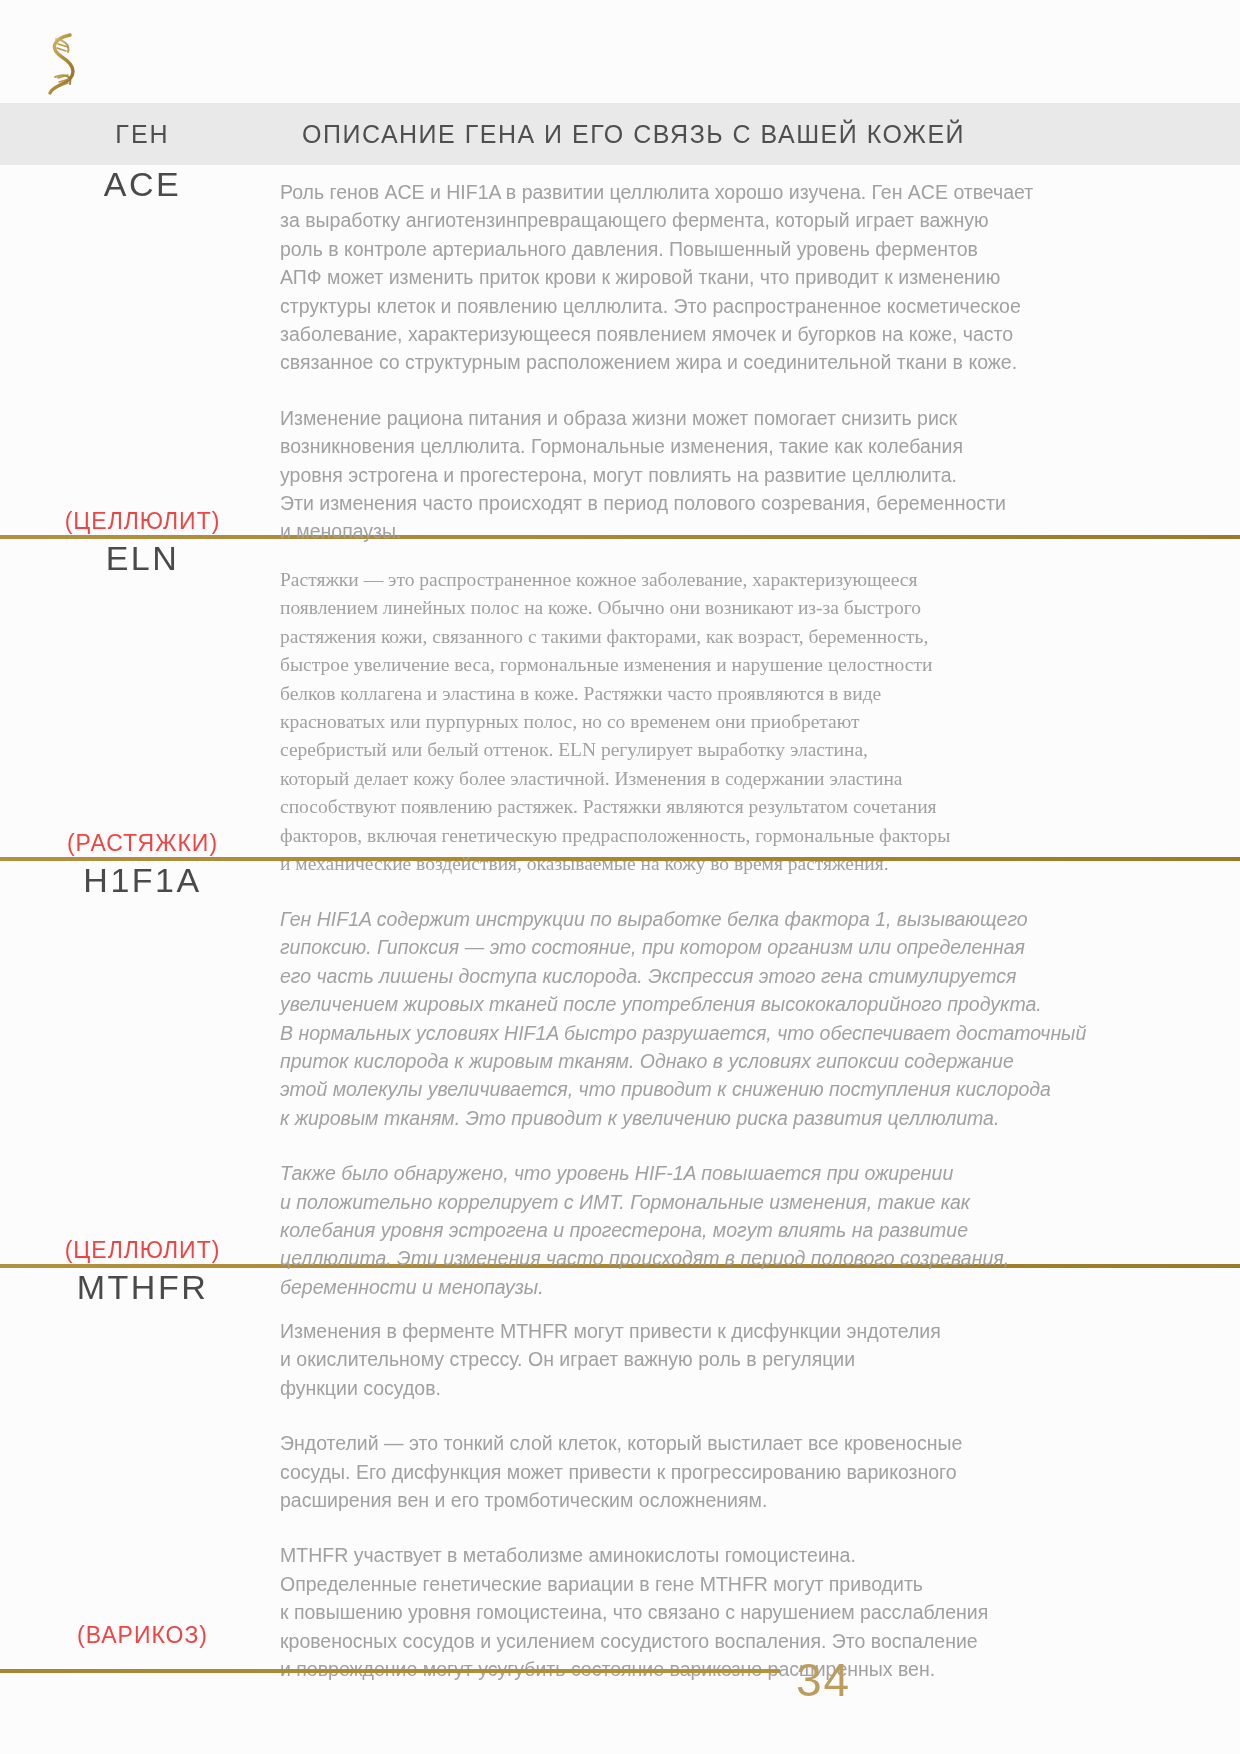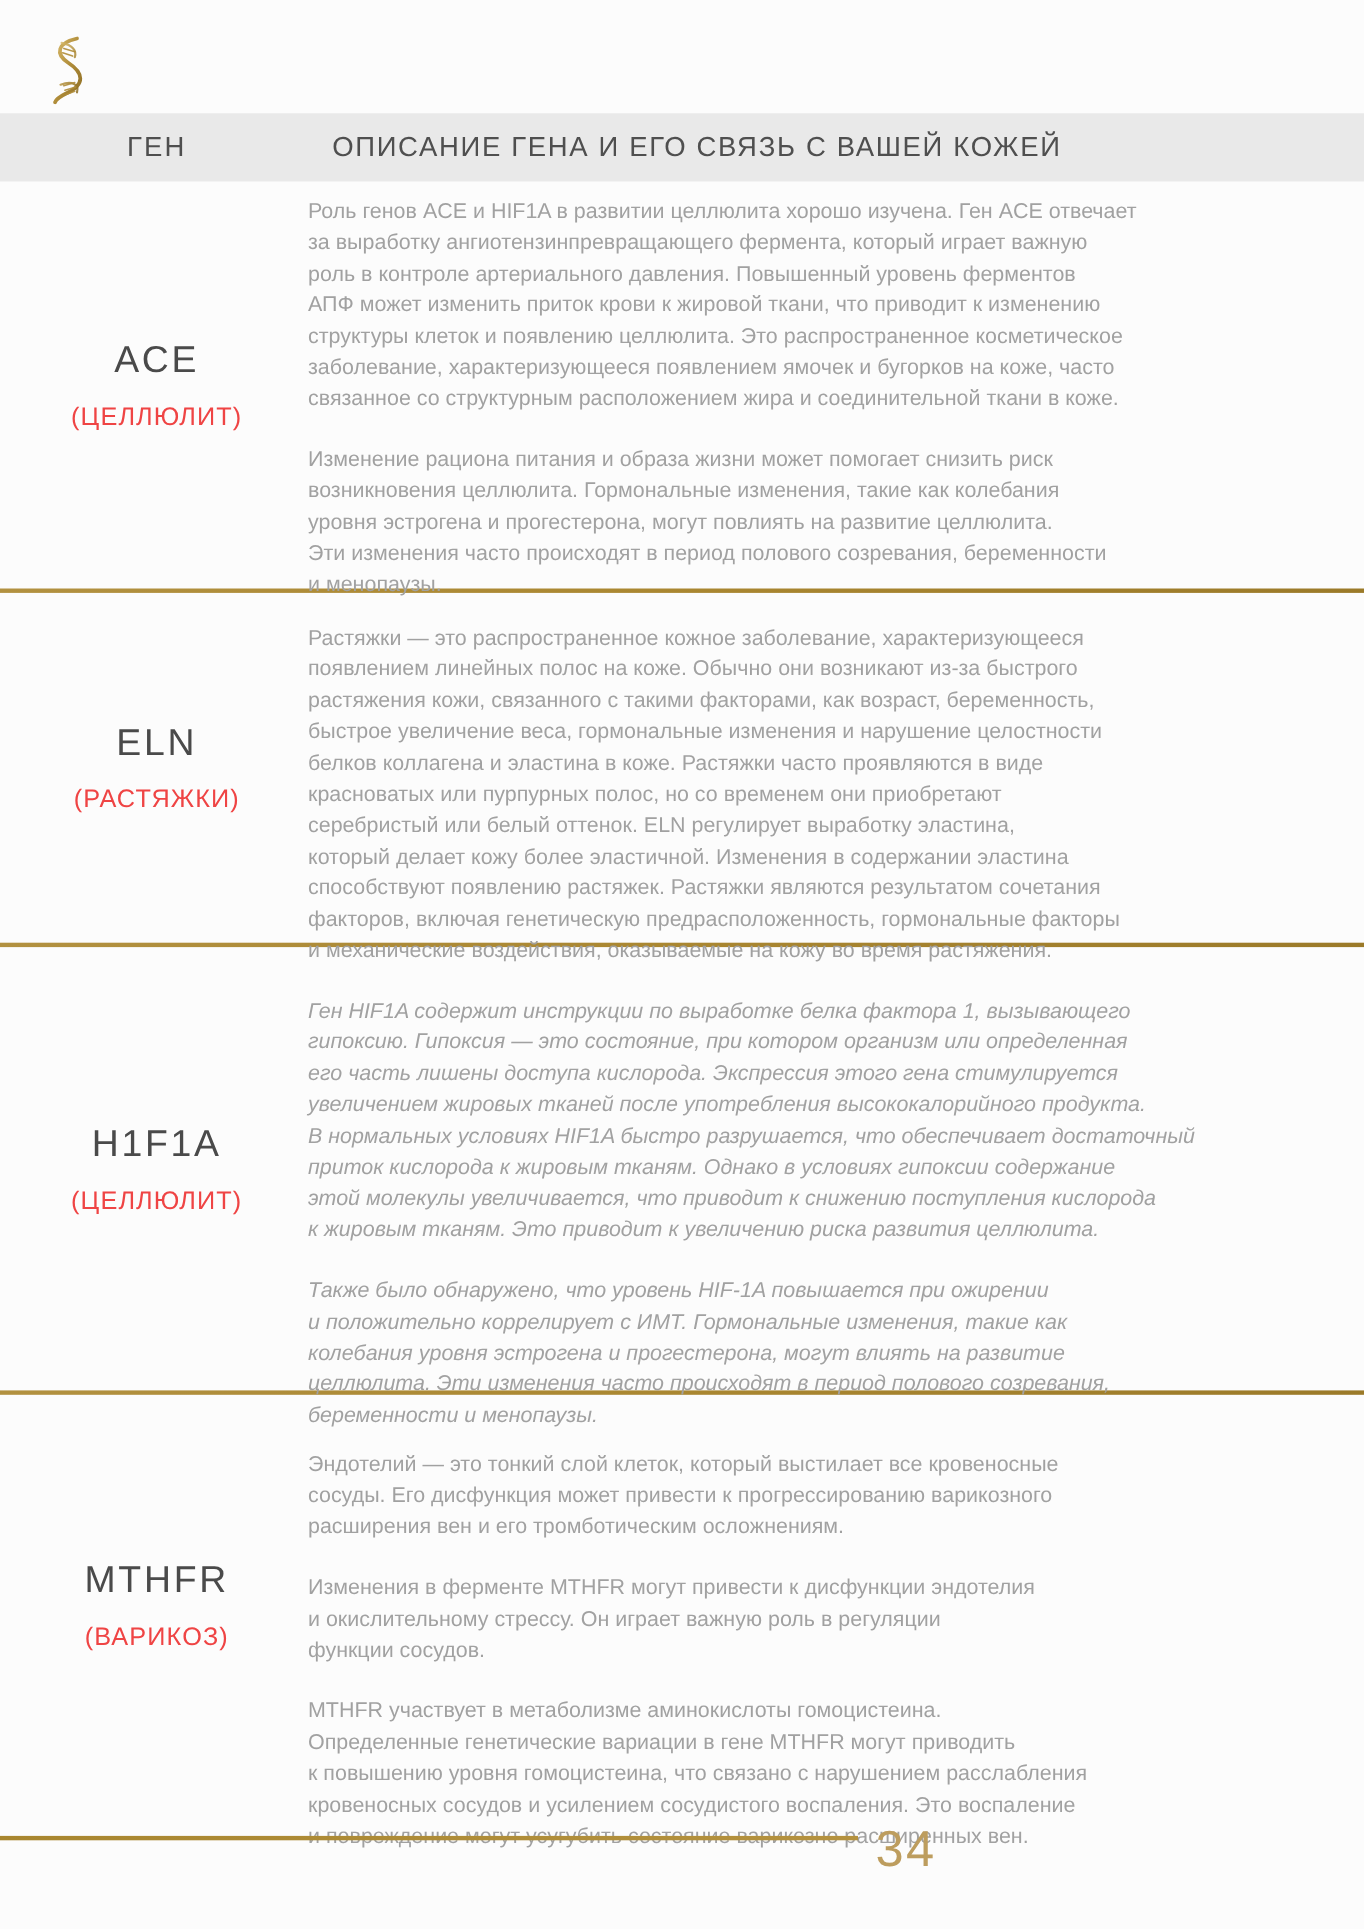--- a/index.html
+++ b/index.html
@@ -30,35 +30,35 @@
   }
 
   .gene-row { display:flex; }
   .s-ace   { height:370px; }
   .s-eln   { height:318px; }
   .s-h1f1a { height:403px; }
   .s-mthfr { height:381px; }
 
   .gene-col {
     width:265px; flex:none; box-sizing:border-box; padding-left:20px;
-    display:flex; flex-direction:column; align-items:center; justify-content:center;
+    display:flex; flex-direction:column; align-items:center; justify-content:space-between;
   }
   .gene-name {
     font-size:34px; color:#4a4a4a; letter-spacing:2.5px; font-weight:300;
     white-space:nowrap;
   }
   .gene-trait {
     margin-top:18px;
     font-size:23px; color:#ef4444; letter-spacing:1px; font-weight:300;
     white-space:nowrap;
   }
 
   .desc-col { flex:1; box-sizing:border-box; padding-right:60px; }
   .s-ace   .desc-col { padding-top:13px; }
-  .s-eln   .desc-col { padding-top:27px; }
+  .s-eln   .desc-col { padding-top:27px;font-family:Liberation Serif, serif; }
   .s-h1f1a .desc-col { padding-top:44px;font-style:italic; }
   .s-mthfr .desc-col { padding-top:49px; }
   .desc-col p {
     margin:0 0 27px 15px;
     font-size:19.5px; line-height:28.4px;
     color:#a1a1a1; font-weight:400;
     white-space:pre-line;
   }
   .desc-col p:last-child { margin-bottom:0; }
 
@@ -174,26 +174,26 @@
   </section>
 
   <div class="divider"></div>
 
   <section class="gene-row s-mthfr">
     <div class="gene-col">
       <div class="gene-name">MTHFR</div>
       <div class="gene-trait">(ВАРИКОЗ)</div>
     </div>
     <div class="desc-col">
+      <p>Изменения в ферменте MTHFR могут привести к дисфункции эндотелия
+и окислительному стрессу. Он играет важную роль в регуляции
+функции сосудов.</p>
       <p>Эндотелий — это тонкий слой клеток, который выстилает все кровеносные
 сосуды. Его дисфункция может привести к прогрессированию варикозного
 расширения вен и его тромботическим осложнениям.</p>
-      <p>Изменения в ферменте MTHFR могут привести к дисфункции эндотелия
-и окислительному стрессу. Он играет важную роль в регуляции
-функции сосудов.</p>
       <p>MTHFR участвует в метаболизме аминокислоты гомоцистеина.
 Определенные генетические вариации в гене MTHFR могут приводить
 к повышению уровня гомоцистеина, что связано с нарушением расслабления
 кровеносных сосудов и усилением сосудистого воспаления. Это воспаление
 и повреждение могут усугубить состояние варикозно расширенных вен.</p>
     </div>
   </section>
 
   <div class="footer">
     <div class="footer-line"></div>

